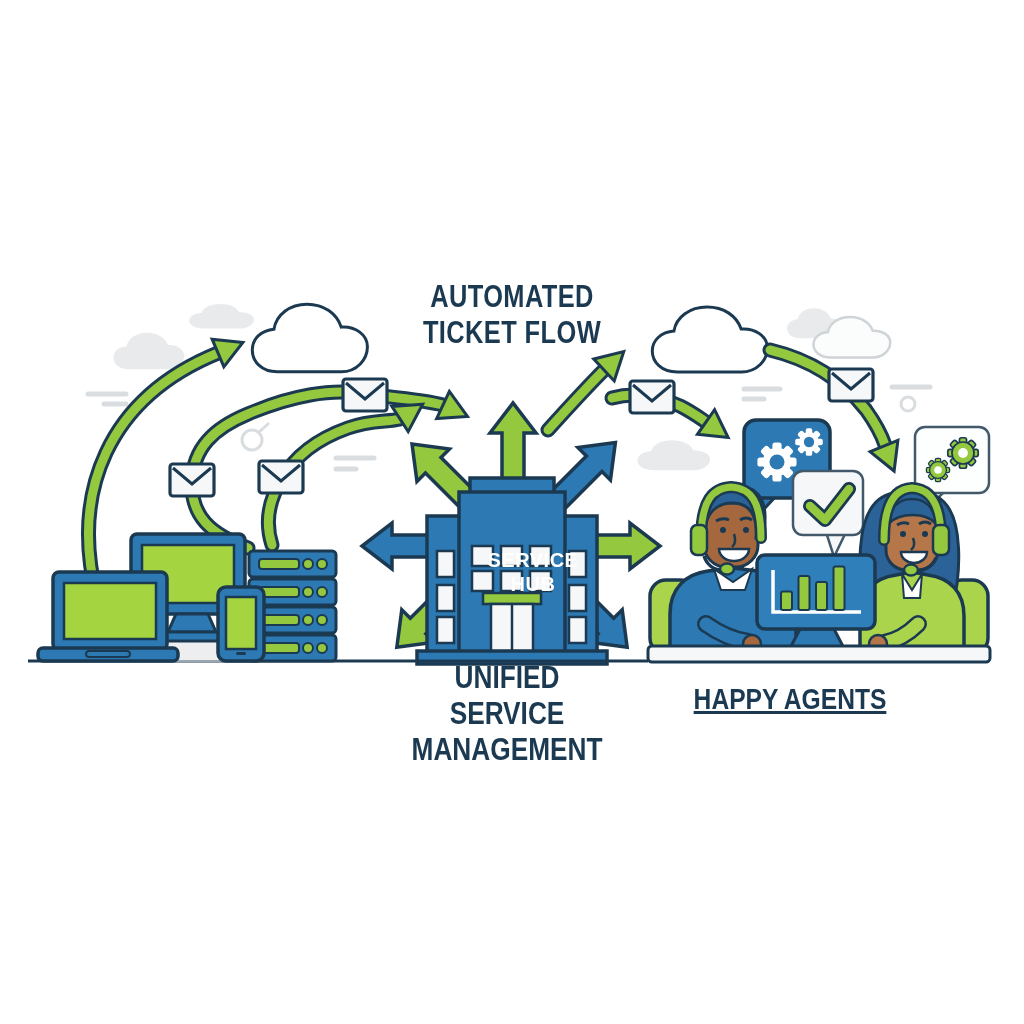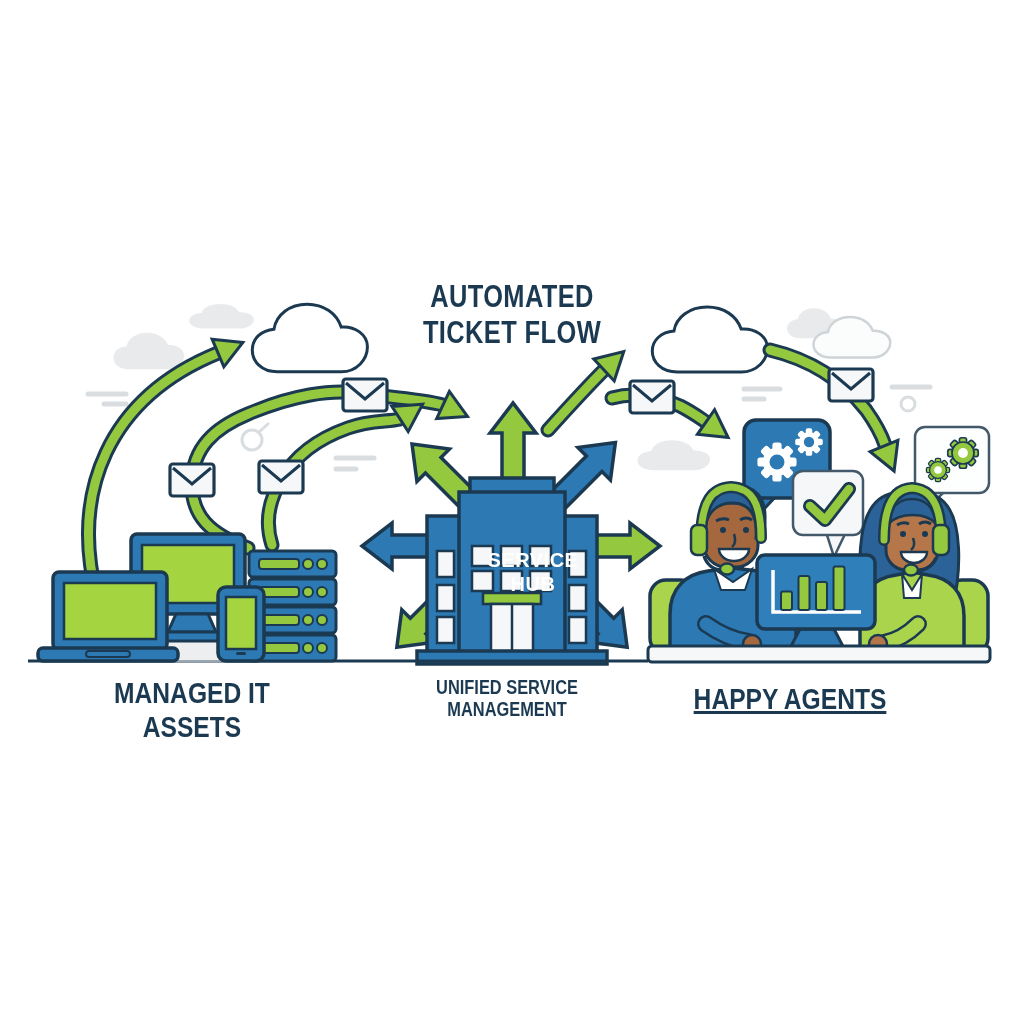--- a/index.html
+++ b/index.html
@@ -24,21 +24,21 @@
   .chkN{stroke:var(--navy);stroke-width:14;fill:none;stroke-linecap:round;stroke-linejoin:round;}
   .chkG{stroke:var(--green);stroke-width:8.5;fill:none;stroke-linecap:round;stroke-linejoin:round;}
   .deco{stroke:#d9dde0;stroke-width:5;stroke-linecap:round;fill:none;}
   .deco2{stroke:#d9dde0;stroke-width:3;fill:none;}
   .bar{fill:var(--green);stroke:var(--navy);stroke-width:2;}
   
   .txt{position:absolute;text-align:center;color:var(--navy);font-weight:bold;}
   .squeeze{transform:scaleX(.82);transform-origin:50% 50%;}
   #title{left:392px;top:279px;width:240px;font-size:31px;line-height:1.15;letter-spacing:.5px;}
   #label-assets{left:72px;top:676px;width:240px;font-size:30px;line-height:1.12;}
-  #label-hub{left:387px;top:676px;width:240px;font-size:20px;line-height:1.12;}
+  #label-hub{left:387px;top:660px;width:240px;font-size:32px;line-height:1.12;}
   #label-agents{left:670px;top:682px;width:240px;font-size:30px;line-height:1.12;text-decoration:underline;}
   #hub-sign{left:480px;top:501px;width:106px;color:#fff;font-size:20px;line-height:1.2;letter-spacing:.5px;margin-top:47px;}
 </style>
 </head>
 <body>
 
 <div class="canvas">
 
 <svg width="1024" height="1024" viewBox="0 0 1024 1024">
   <defs>
@@ -315,24 +315,20 @@
 <div id="title" class="txt">
   <div class="squeeze"><span>AUTOMATED</span></div>
   <div class="squeeze"><span>TICKET FLOW</span></div>
 </div>
 
 <div id="hub-sign" class="txt">
   <div>SERVICE</div>
   <div>HUB</div>
 </div>
 
-<div id="label-assets" class="txt">
-  <div class="squeeze"><span>MANAGED IT</span></div>
-  <div class="squeeze"><span>ASSETS</span></div>
-</div>
 
 <div id="label-hub" class="txt">
   <div class="squeeze"><span>UNIFIED SERVICE</span></div>
   <div class="squeeze"><span>MANAGEMENT</span></div>
 </div>
 
 <div id="label-agents" class="txt">
   <div class="squeeze"><span>HAPPY AGENTS</span></div>
 </div>
 

